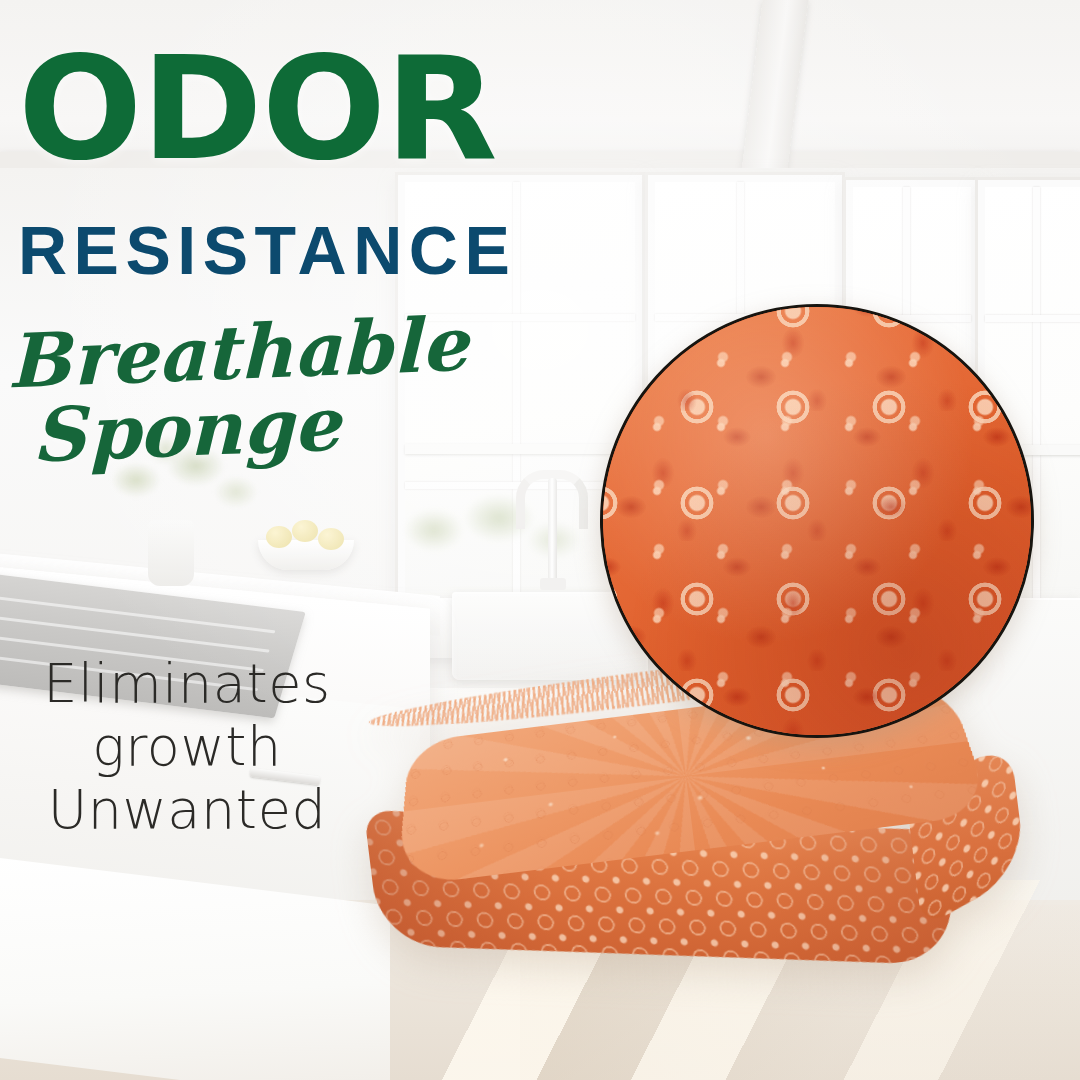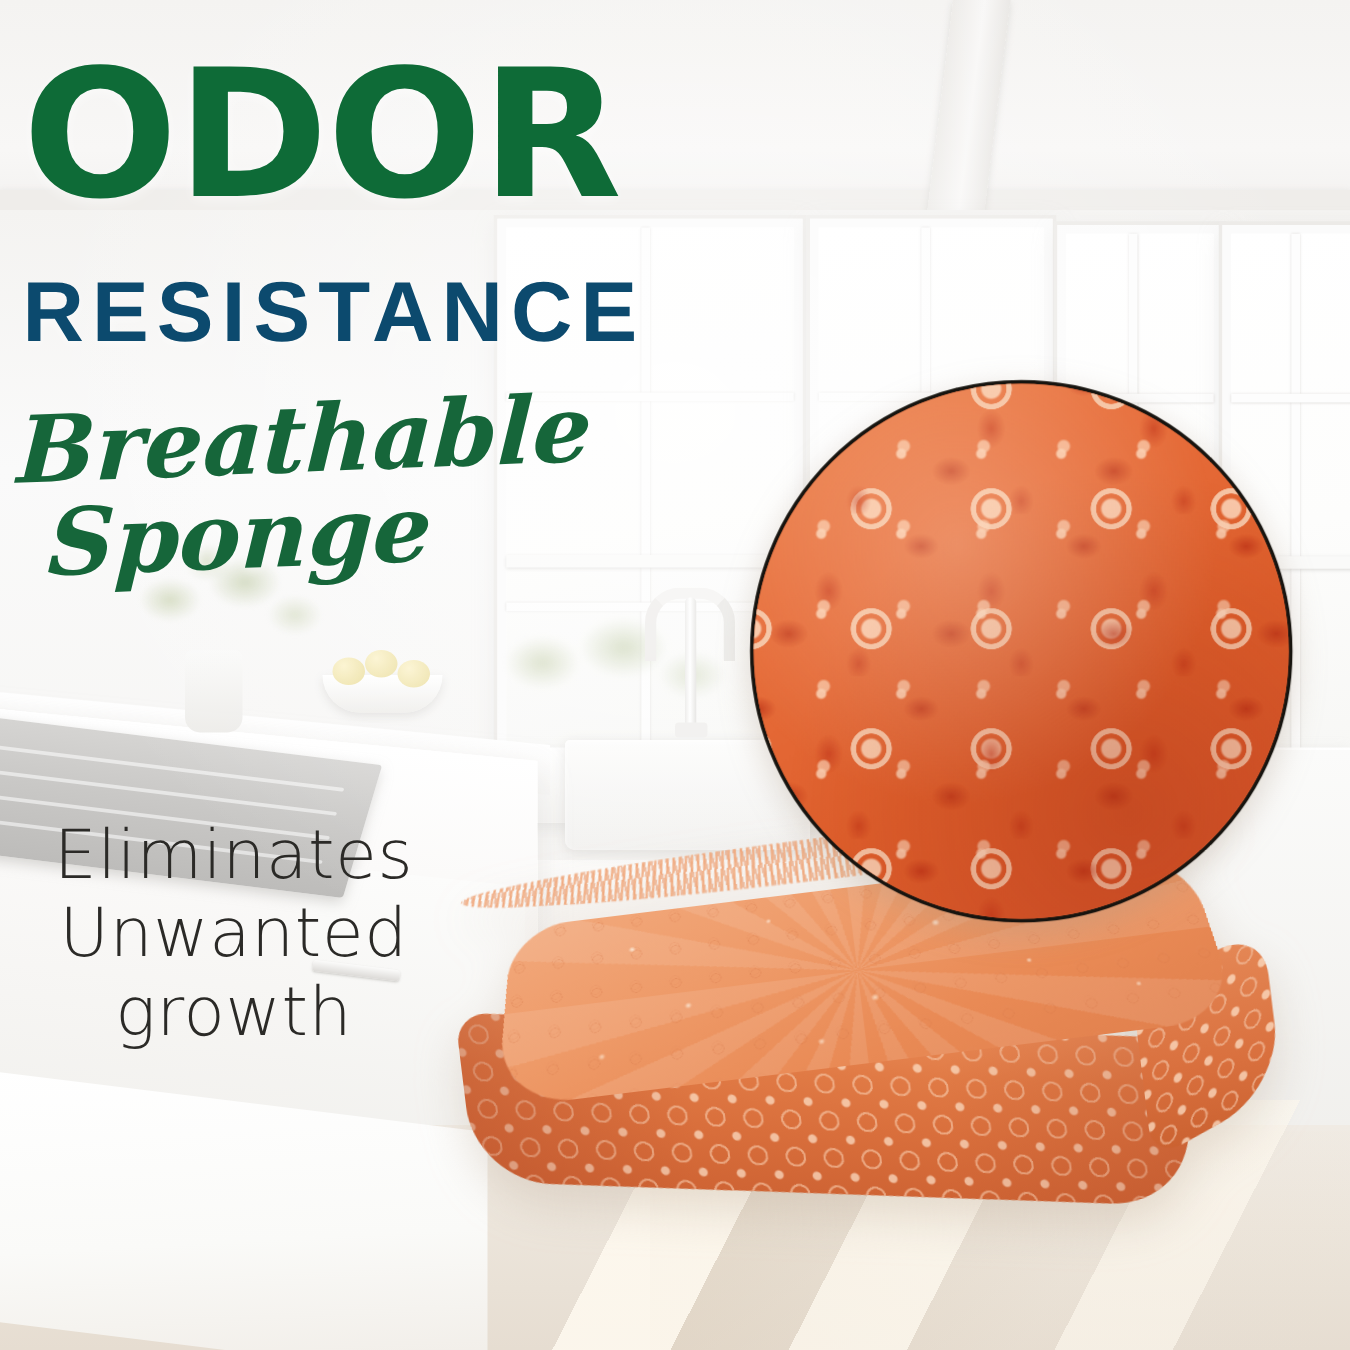--- a/index.html
+++ b/index.html
@@ -461,17 +461,17 @@
   <div class="t-odor">ODOR</div>
   <div class="t-resist">RESISTANCE</div>
 
   <div class="t-script">
     <span class="l1">Breathable</span>
     <span class="l2">Sponge</span>
   </div>
 
   <div class="t-body">
     <span>Eliminates</span>
+    <span>growth</span>
     <span>Unwanted</span>
-    <span>growth</span>
   </div>
 
 </div>
 
 </body></html>

